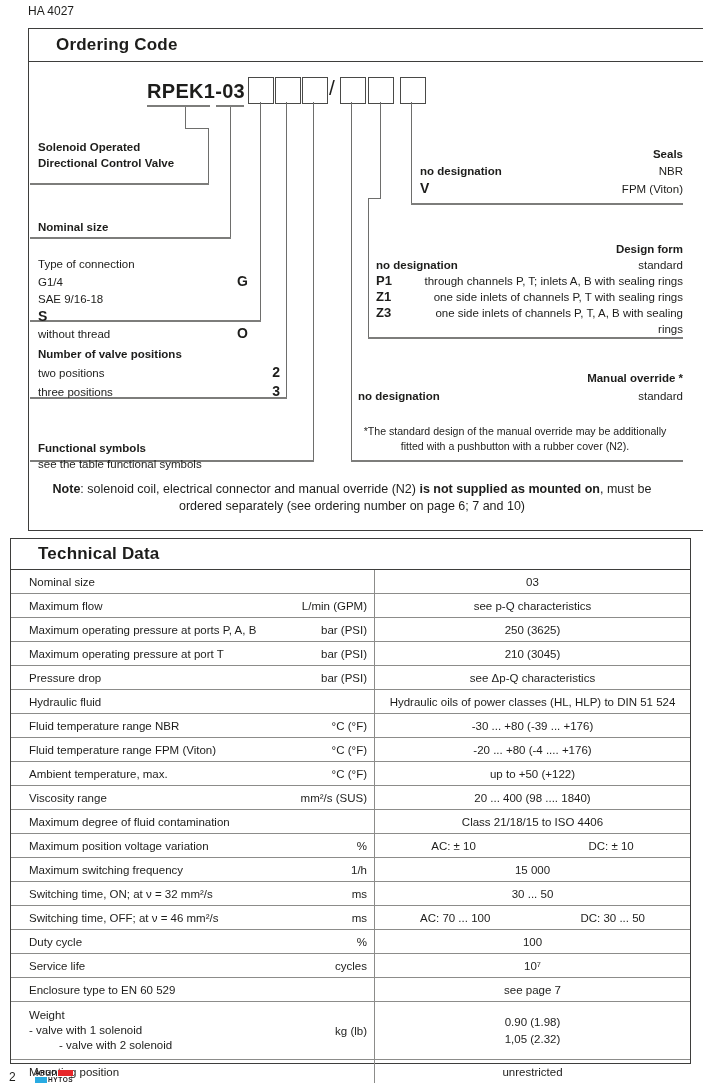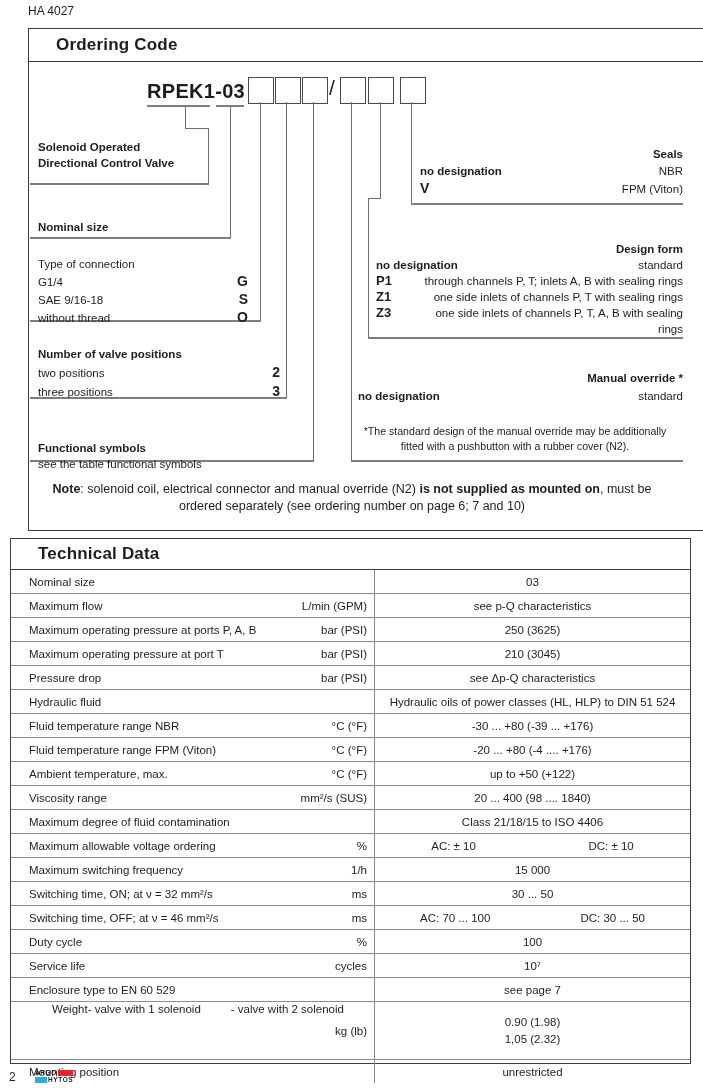--- a/index.html
+++ b/index.html
@@ -30,21 +30,21 @@
   .footnote{font-size:10.6px;line-height:15px;text-align:center;}
   
   .t-row{display:flex;border-bottom:1px solid #8c8c8a;height:23px;align-items:center;}
   .t-row.tall{height:57px;}
   .t-row.last{border-bottom:none;}
   .t-left{width:364px;display:flex;align-items:center;border-right:1px solid #8c8c8a;height:100%;box-sizing:border-box;padding-left:18px;padding-right:7px;}
   .t-param{font-size:11.5px;}
   .t-unit{font-size:11.5px;margin-left:auto;text-align:right;white-space:nowrap;}
   .t-val{flex:1;text-align:center;font-size:11.5px;}
   .t-val.split{display:flex;justify-content:space-around;align-items:center;}
-  .t-left.stack{flex-direction:row;align-items:flex-start;justify-content:center;position:relative;}
+  .t-left.stack{flex-direction:column;align-items:flex-start;justify-content:center;position:relative;}
   .t-left.stack .pl{font-size:11.5px;line-height:15px;}
   .t-left.stack .pl.ind{padding-left:30px;}
   .t-left.stack .t-unit{position:absolute;right:7px;top:50%;transform:translateY(-50%);margin-left:0;}
   .t-val .vl{display:block;line-height:17px;}
   
   .pageno{font-size:12px;}
   .logo{line-height:0;}
   .logo .lrow{display:flex;align-items:center;height:7px;}
   .logo .ltxt{font-size:6.5px;font-weight:bold;letter-spacing:.6px;line-height:7px;color:#231f20;}
   .logo .blk{display:inline-block;height:6px;}
@@ -102,21 +102,21 @@
   </div>
 
   <div class="abs lbl" style="left:38px;top:219px;font-weight:bold;">Nominal size</div>
 
   <div class="abs lbl grp-rows" style="left:38px;top:256px;width:210px;">
     <div style="line-height:17px;">Type of connection</div>
     <div class="row" style="line-height:17px;">
       <span>G1/4</span>
       <span class="bigcode">G</span>
     </div>
-    <div class="row" style="line-height:17px;">
+    <div class="row" style="line-height:17px;flex-direction:column;">
       <span>SAE 9/16-18</span>
       <span class="bigcode">S</span>
     </div>
     <div class="row" style="line-height:17px;">
       <span>without thread</span>
       <span class="bigcode">O</span>
     </div>
   </div>
 
   <div class="abs lbl grp-rows" style="left:38px;top:345px;width:242px;">
@@ -263,21 +263,21 @@
     </div>
     <div class="t-row">
       <div class="t-left">
           <span class="t-param">Maximum degree of fluid contamination</span>
           <span class="t-unit"></span>
         </div>
       <div class="t-val">Class 21/18/15 to ISO 4406</div>
     </div>
     <div class="t-row">
       <div class="t-left">
-          <span class="t-param">Maximum allowable voltage ordering</span>
+          <span class="t-param">Maximum position voltage variation</span>
           <span class="t-unit">%</span>
         </div>
       <div class="t-val split">
         <span>AC: ± 10</span>
         <span>DC: ± 10</span>
       </div>
     </div>
     <div class="t-row">
       <div class="t-left">
           <span class="t-param">Maximum switching frequency</span>

